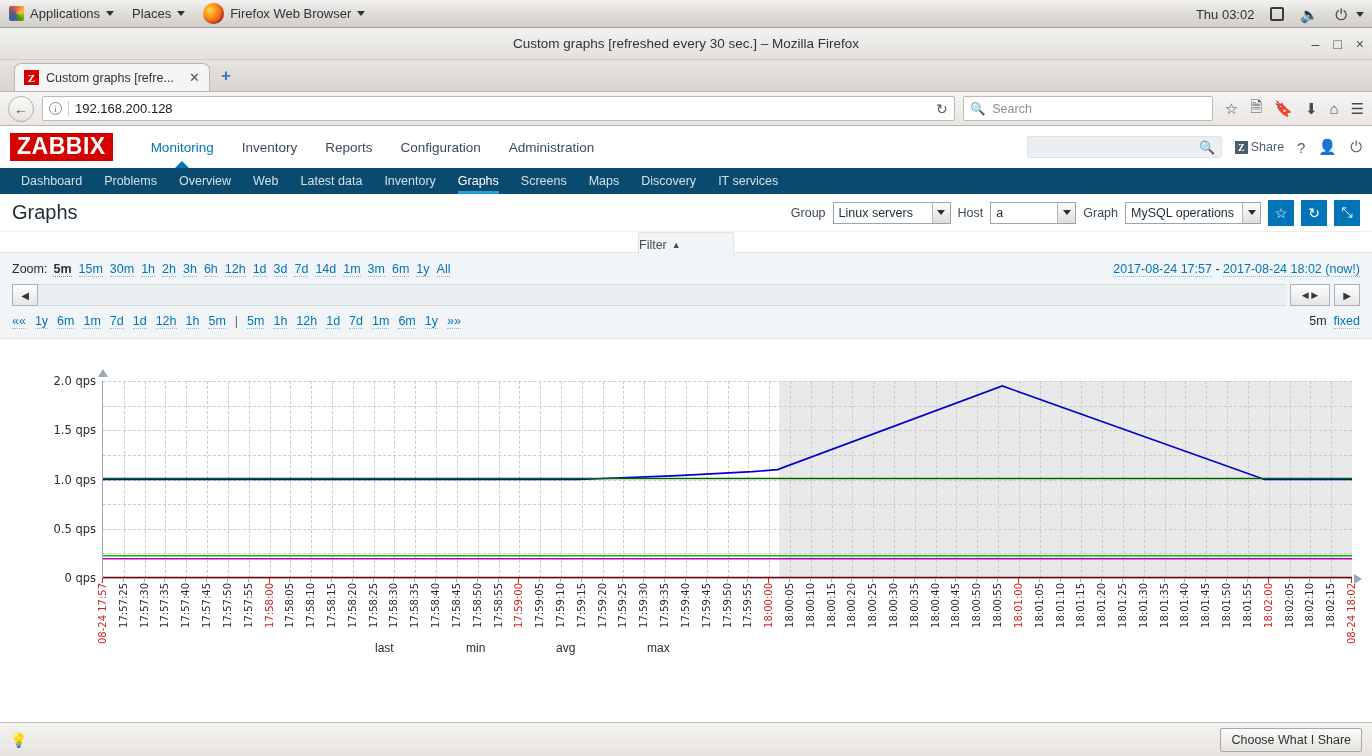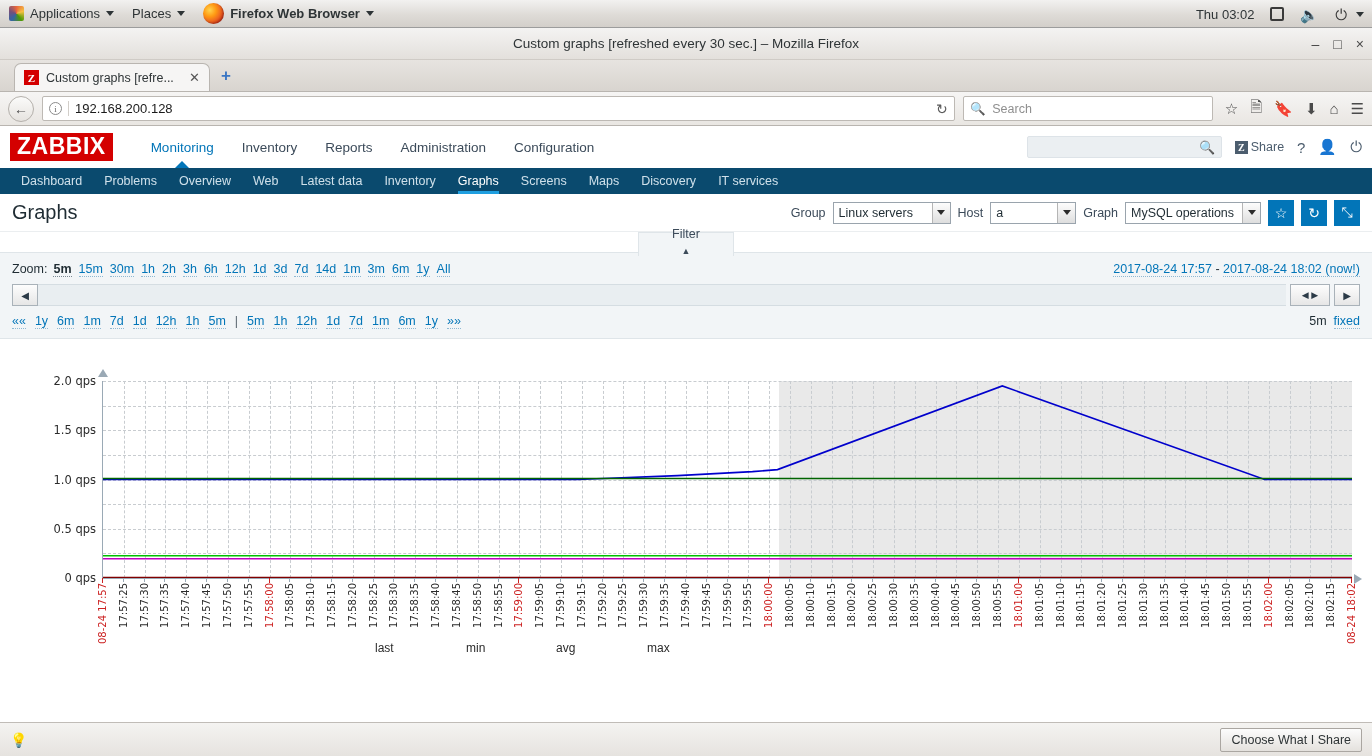--- a/index.html
+++ b/index.html
@@ -12,21 +12,21 @@
 
   
   .desktop-bar{
     height:28px; width:100%;
     background:linear-gradient(to bottom,#f2f1f0 0%,#dedbd7 55%,#d3cfca 100%);
     border-bottom:1px solid #9c9c9c;
     display:flex; align-items:center; font-size:13px; color:#2e3436;
     position:relative;
   }
   .dt-item{ display:flex; align-items:center; gap:6px; padding:0 9px; height:28px; }
-  .dt-item.strong{ font-weight:bold;text-align:center; }
+  .dt-item.strong{ font-weight:normal;text-align:center; }
   .caret-dn{ width:0;height:0;border-left:4px solid transparent;border-right:4px solid transparent;border-top:5px solid #2e3436; display:inline-block;}
   .foot-icon{ width:15px;height:15px;border-radius:2px;
     background:conic-gradient(from 0deg,#e8663c,#f6c141,#4e9a06,#3465a4,#75507b,#e8663c);
     display:inline-block;}
   .ff-logo{
     width:21px;height:21px;border-radius:50%;
     background:radial-gradient(circle at 32% 34%,#ffd34e 0%,#ff9a13 32%,#f06c1e 54%,#d63c19 74%,#8f2c8f 100%);
     display:inline-block; box-shadow:inset -1px -1px 2px rgba(0,0,0,.25);
   }
   .dt-right{ position:absolute; right:4px; top:0; height:28px; display:flex; align-items:center; gap:2px;}
@@ -158,22 +158,22 @@
   .btn-sq{
     width:26px;height:26px;background:#0275b8;color:#fff;
     display:flex;align-items:center;justify-content:center;font-size:14px;
   }
 
   
   .filter-zone{ background:#fff; position:relative; height:20px; }
   .filter-tab{
     position:absolute; left:50%; transform:translateX(-50%); top:0;
     width:96px; height:24px; background:#f2f5f7; border:1px solid #dfe5e9; border-bottom:none;
-    display:flex; align-items:center; justify-content:flex-end; gap:5px;
-    font-size:12.5px; color:#3c4b5a;flex-direction:column;
+    display:flex; align-items:center; justify-content:flex-start; gap:5px;
+    font-size:12.5px; color:#3c4b5a;
   }
 
   .filter-body{
     background:#f2f5f7; border-top:1px solid #dfe5e9; border-bottom:1px solid #dfe5e9;
     padding:6px 12px 8px;
   }
   .zoomrow{ display:flex; align-items:center; gap:0; font-size:12.5px; color:#1f2c33; position:relative; height:20px;}
   .zoomrow .lbl{ margin-right:6px; }
   .zoomrow a{ color:#0275b8; text-decoration:none; border-bottom:1px dotted #8fb8d2; margin:0 7px 0 0;}
   .zoomrow a.act{ font-weight:bold; color:#1f2c33; border-bottom:1px dotted #7a8893;}
@@ -331,22 +331,22 @@
     <span>☰</span>
   </div>
 </div>
 
 <div class="zbx-header">
   <div class="zbx-logo">ZABBIX</div>
   <nav class="zbx-mainnav">
     <a href="#" class="sel">Monitoring</a>
     <a href="#">Inventory</a>
     <a href="#">Reports</a>
+    <a href="#">Configuration</a>
     <a href="#">Administration</a>
-    <a href="#">Configuration</a>
   </nav>
   <div class="zbx-hright">
     <div class="zbx-search">
       <span>🔍</span>
     </div>
     <div class="zbx-share">
       <span class="zsq">Z</span>
       <span>Share</span>
     </div>
     <span class="zbx-ic">?</span>

